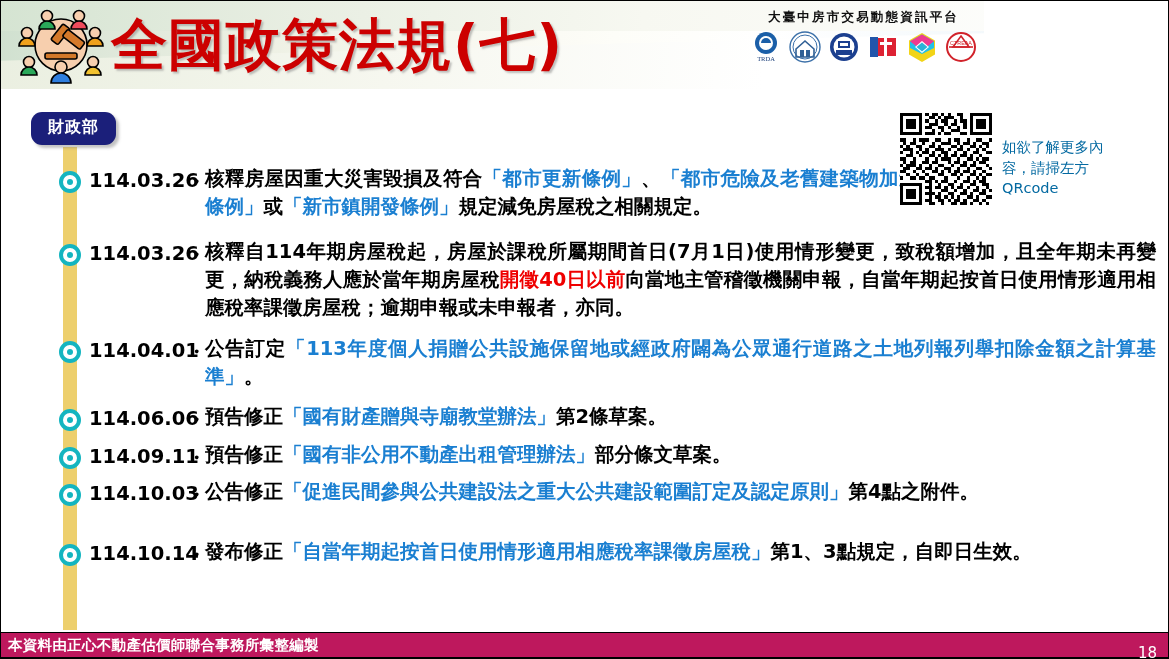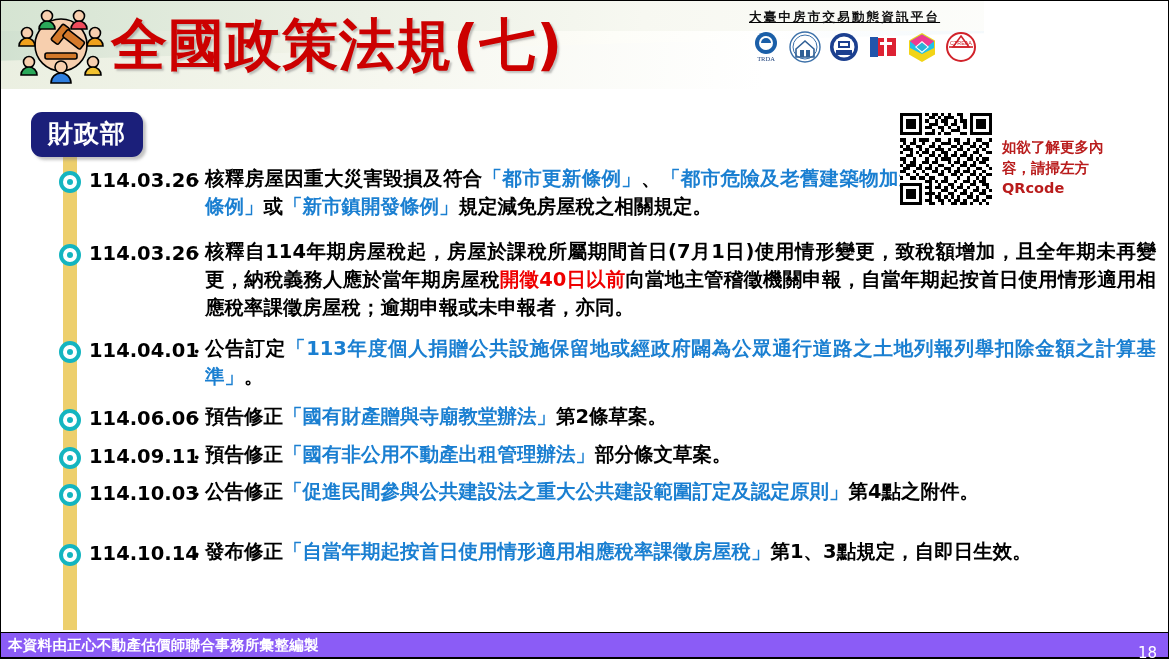--- a/index.html
+++ b/index.html
@@ -36,35 +36,35 @@
 
   .page-title{
     position:absolute;left:110px;top:7px;z-index:5;
     font-size:56px;font-weight:bold;color:#CC0000;
     letter-spacing:1px;
     text-shadow:2px 2px 2px rgba(140,140,140,.55);
     white-space:nowrap;
     font-family:"DejaVu Sans","Liberation Sans",sans-serif;
   }
 
-  .brand-wrap{position:absolute;right:6px;top:8px;z-index:6;text-align:left;text-decoration:underline;}
+  .brand-wrap{position:absolute;right:6px;top:8px;z-index:6;text-align:center;}
   .brand-title{
     font-size:12.5px;color:#111;font-weight:bold;letter-spacing:2.2px;
     white-space:nowrap;margin-bottom:3px;
   }
   .logo-row{display:flex;align-items:center;justify-content:center;gap:5px;height:36px;}
   .logo{height:34px;width:34px;display:block;}
 
   
   .stage{position:absolute;left:0;top:88px;width:1169px;height:543px;background:#fff;}
 
   .agency-badge{
     position:absolute;left:30px;top:23px;
     background:#1b1f7a;color:#fff;
-    font-size:25px;font-weight:bold;
+    font-size:16px;font-weight:bold;
     padding:5px 17px 7px 17px;border-radius:11px;
     box-shadow:3px 3px 3px rgba(120,120,120,.45);
     letter-spacing:1px;z-index:3;
     font-family:"DejaVu Sans","Liberation Sans",sans-serif;
   }
 
   .timeline-bar{
     position:absolute;left:62px;top:58px;width:14px;height:483px;
     background:#edcf6d;z-index:1;
   }
@@ -99,29 +99,29 @@
   .blue{color:#1a7fd1;}
   .red{color:#ef0000;}
 
   
   .qr-block{
     position:absolute;right:8px;top:24px;width:262px;height:100px;z-index:4;
     display:flex;align-items:flex-start;gap:10px;
   }
   .qr-code{width:92px;height:92px;display:block;}
   .qr-caption{
-    font-size:14.5px;font-weight:bold;color:#b91c1c;line-height:1.42;
+    font-size:14.5px;font-weight:normal;color:#0369a1;line-height:1.42;
     padding-top:24px;width:112px;
     font-family:"DejaVu Sans","Liberation Sans",sans-serif;
   }
 
   
   .footer{
     position:absolute;left:0;bottom:0;width:1169px;height:26px;
-    background:#8b5cf6;border-top:1px solid #000;border-bottom:1px solid #000;
+    background:#be185d;border-top:1px solid #000;border-bottom:1px solid #000;
     box-sizing:border-box;
     display:flex;align-items:center;justify-content:space-between;
   }
   .footer-text{
     color:#ffffff;font-size:14.5px;font-weight:bold;padding-left:7px;
     letter-spacing:.3px;white-space:nowrap;
     font-family:"DejaVu Sans","Liberation Sans",sans-serif;
   }
   .page-num{
     color:#ffffff;font-size:15px;font-weight:normal;padding-right:13px;

